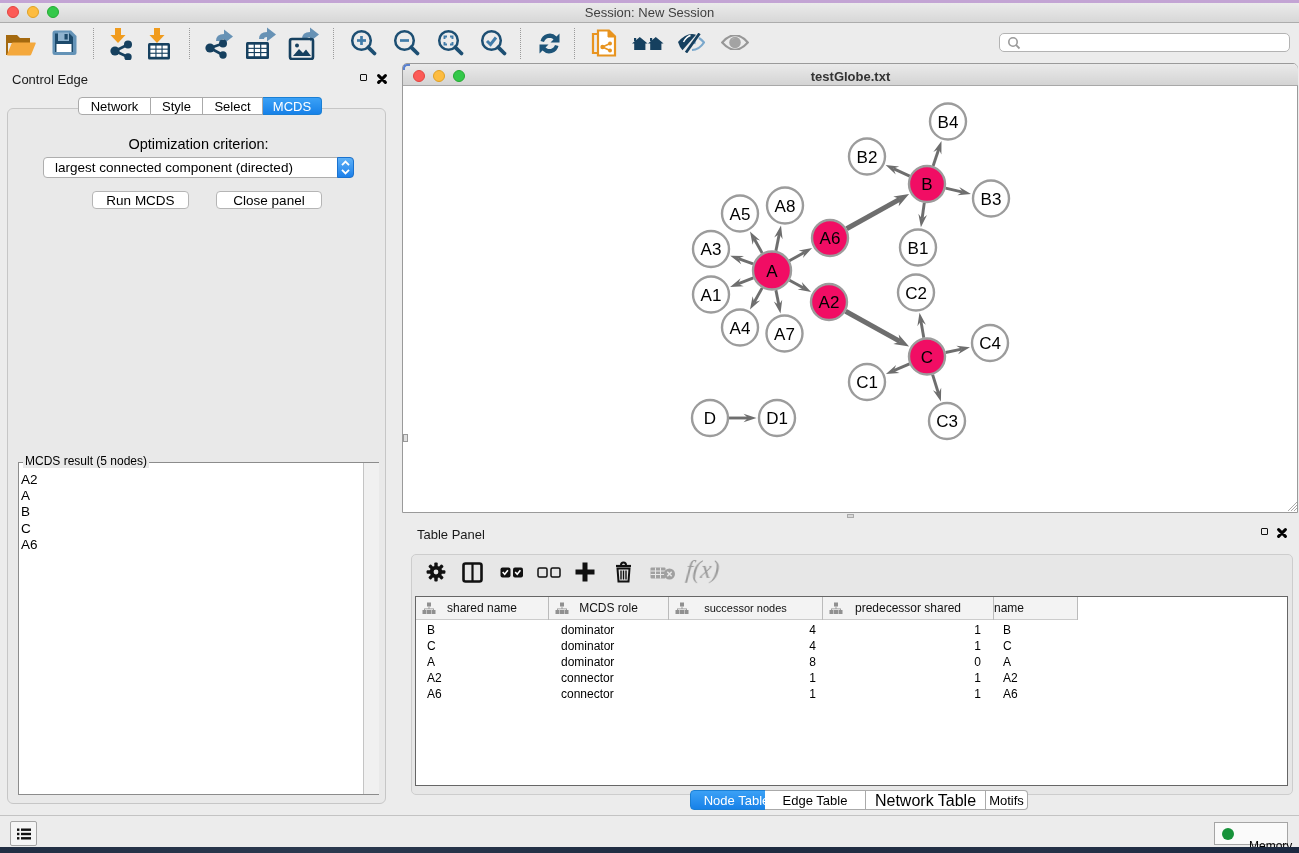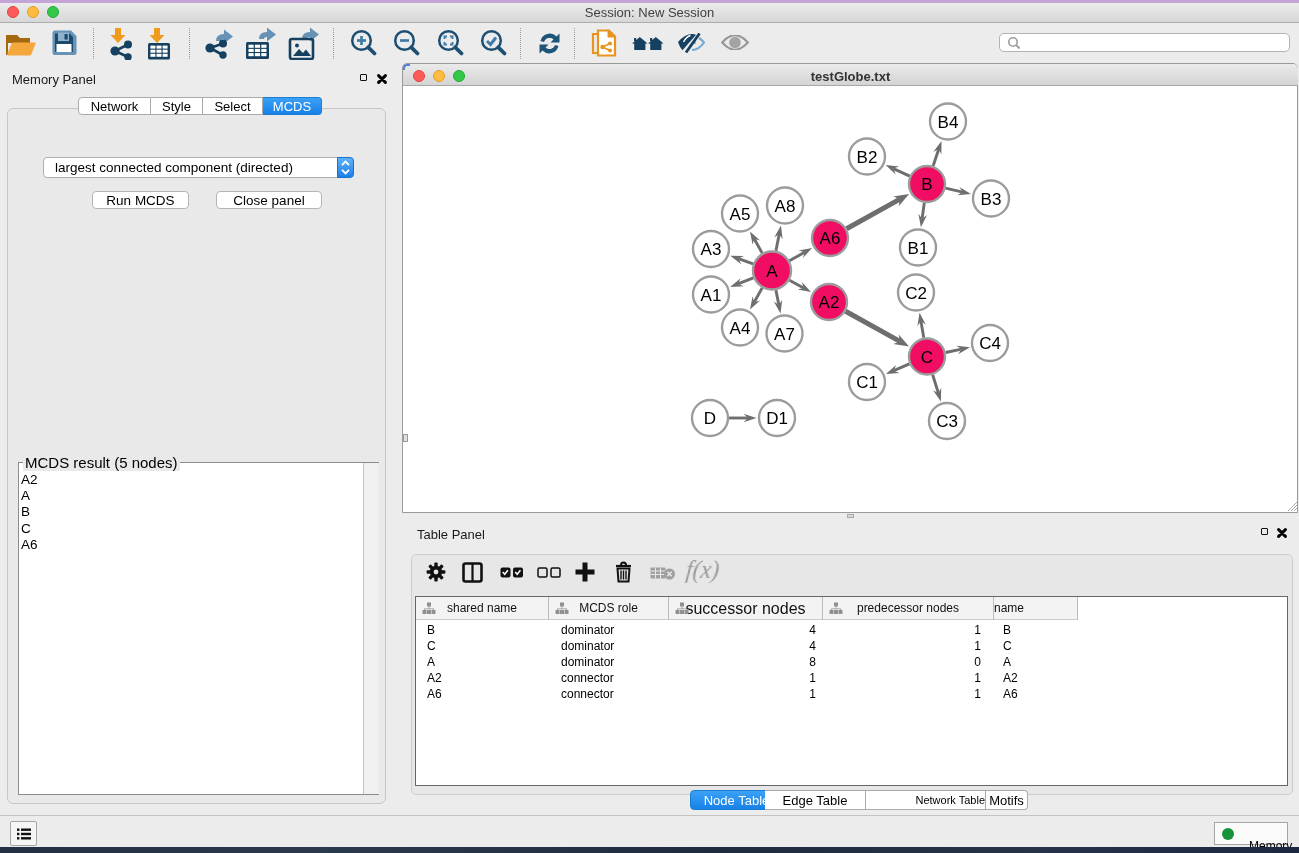--- a/index.html
+++ b/index.html
@@ -165,48 +165,49 @@
 </svg>
 
 <div class="abs" style="left:999px;top:9px;width:291px;height:19px;background:#fff;border:1px solid #b3b3b3;border-radius:5px;"></div>
 <svg class="abs" style="left:1007px;top:12px;" width="14" height="14" viewBox="0 0 14 14">
 <circle cx="6" cy="6" r="4.2" fill="none" stroke="#9a9a9a" stroke-width="1.6"></circle>
 <line x1="9.2" y1="9.2" x2="12.5" y2="12.5" stroke="#9a9a9a" stroke-width="1.8"></line>
 </svg>
 </div>
 
 <div id="leftpanel" class="abs" style="left:0;top:63px;width:391px;height:752px;">
-<div class="abs" style="left:12px;top:9px;font-size:13px;color:#1a1a1a;">Memory Panel</div>
+<div class="abs" style="left:12px;top:9px;font-size:13px;color:#1a1a1a;">Control Edge</div>
 <div class="abs" style="left:360px;top:11px;width:7px;height:7px;border:1.6px solid #111;border-radius:1px;"></div>
 <svg class="abs" style="left:377px;top:11px;" width="10" height="10" viewBox="0 0 10 10">
 <path d="M1.6,1.6 L8.4,8.4 M8.4,1.6 L1.6,8.4" stroke="#000" stroke-width="3" stroke-linecap="round"></path>
 </svg>
 
 <div class="abs" style="left:7px;top:45px;width:379px;height:696px;background:#e9e9e9;border:1px solid #c6c6c6;border-radius:6px;"></div>
 
 <div class="abs" style="left:78px;top:34px;width:73px;height:18px;background:#fff;border:1px solid #aaa;border-radius:4px 0 0 4px;font-size:13px;text-align:center;line-height:17px;color:#000;">Network</div>
 <div class="abs" style="left:151px;top:34px;width:52px;height:18px;background:#fff;border:1px solid #aaa;border-left:none;font-size:13px;text-align:center;line-height:17px;color:#000;">Style</div>
 <div class="abs" style="left:203px;top:34px;width:60px;height:18px;background:#fff;border:1px solid #aaa;border-left:none;font-size:13px;text-align:center;line-height:17px;color:#000;">Select</div>
 <div class="abs" style="left:263px;top:34px;width:59px;height:18px;background:linear-gradient(#3ba1f6,#1781e8);border:1px solid #1a7fd4;border-left:none;border-radius:0 4px 4px 0;font-size:13px;text-align:center;line-height:17px;color:#fff;">MCDS</div>
 
+<div class="abs" style="left:43px;top:73px;width:311px;text-align:center;font-size:14.5px;color:#000;">Optimization criterion:</div>
 
 <div class="abs" style="left:43px;top:94px;width:311px;height:21px;background:#fff;border:1px solid #aeaeae;border-radius:4px;"></div>
 <div class="abs" style="left:55px;top:97px;font-size:13.5px;color:#000;">largest connected component (directed)</div>
 <div class="abs" style="left:337px;top:94px;width:17px;height:21px;background:linear-gradient(#5fb1f7,#1c80ea);border-radius:0 4px 4px 0;border:1px solid #1a72cf;"></div>
 <svg class="abs" style="left:340px;top:97px;" width="11" height="15" viewBox="0 0 11 15">
 <path d="M2,5.2 L5.5,1.6 L9,5.2" fill="none" stroke="#fff" stroke-width="1.8"></path>
 <path d="M2,9.8 L5.5,13.4 L9,9.8" fill="none" stroke="#fff" stroke-width="1.8"></path>
 </svg>
 
 <div class="abs" style="left:92px;top:128px;width:97px;height:18px;background:#fff;border:1px solid #b5b5b5;border-radius:4px;font-size:13.5px;text-align:center;line-height:17px;color:#000;">Run MCDS</div>
 <div class="abs" style="left:216px;top:128px;width:106px;height:18px;background:#fff;border:1px solid #b5b5b5;border-radius:4px;font-size:13.5px;text-align:center;line-height:17px;color:#000;">Close panel</div>
 
 <div class="abs" style="left:18px;top:399px;width:361px;height:333px;background:#fff;border:1px solid #8c8c8c;"></div>
 <div class="abs" style="left:363px;top:400px;width:16px;height:331px;background:#f0f0f0;border-left:1px solid #c4c4c4;"></div>
-<div class="abs" style="left:23px;top:391px;font-size:15px;color:#000;background:#e9e9e9;padding:0 2px;">MCDS result (5 nodes)</div>
+<div class="abs" style="left:23px;top:391px;font-size:12px;color:#000;background:#e9e9e9;padding:0 2px;">MCDS result (5 nodes)</div>
 <div class="abs" style="left:21px;top:409px;font-size:13.5px;line-height:16.2px;color:#000;">A2<br>A<br>B<br>C<br>A6</div>
 </div>
 
 <div id="graphwin" class="abs" style="left:402px;top:63px;width:896px;height:450px;background:#fff;border:1px solid #9a9a9a;border-radius:5px 5px 0 0;">
 <div class="abs" style="left:0;top:0;width:895px;height:22px;background:linear-gradient(#eaeaea,#d4d4d4);border-bottom:1px solid #a8a8a8;border-radius:5px 5px 0 0;"></div>
 <div class="abs" style="left:10px;top:6px;width:12px;height:12px;border-radius:50%;background:#fc5b57;border:1px solid #e2443f;"></div>
 <div class="abs" style="left:30px;top:6px;width:12px;height:12px;border-radius:50%;background:#fdbc40;border:1px solid #dfa023;"></div>
 <div class="abs" style="left:50px;top:6px;width:12px;height:12px;border-radius:50%;background:#34c84a;border:1px solid #24a932;"></div>
 <div class="abs" style="left:0;top:5px;width:895px;text-align:center;font-size:13px;font-weight:bold;color:#333;">testGlobe.txt</div>
 <svg class="abs" style="left:0;top:23px;" width="895" height="426" viewBox="0 0 895 426">
@@ -359,22 +360,22 @@
 <circle cx="19.5" cy="8" r="5.5" fill="#a0a0a0"></circle>
 <path d="M17.3,5.8 l4.4,4.4 M21.7,5.8 l-4.4,4.4" stroke="#e7e7e7" stroke-width="1.5"></path>
 </svg>
 <div class="abs" style="left:283px;top:38px;font-family:'Liberation Serif',serif;font-style:italic;font-size:24px;color:#9b9b9b;transform:skewX(-6deg);">f(x)</div>
 
 <div class="abs" style="left:12px;top:77px;width:873px;height:190px;background:#fff;border:1px solid #666;"></div>
 <div id="thead" class="abs" style="left:13px;top:78px;width:662px;height:23px;background:#f3f3f3;border-bottom:1px solid #ccc;"></div>
 
 <div class="abs" style="left:13px;top:78px;width:133px;height:23px;border-right:1px solid #bbb;font-size:12px;text-align:center;line-height:23px;color:#111;">shared name</div>
 <div class="abs" style="left:146px;top:78px;width:120px;height:23px;border-right:1px solid #bbb;font-size:12px;text-align:center;line-height:23px;color:#111;">MCDS role</div>
-<div class="abs" style="left:266px;top:78px;width:154px;height:23px;border-right:1px solid #bbb;font-size:16px;text-align:center;line-height:23px;color:#111;">successor nodes</div>
-<div class="abs" style="left:420px;top:78px;width:171px;height:23px;border-right:1px solid #bbb;font-size:12px;text-align:center;line-height:23px;color:#111;">predecessor nodes</div>
+<div class="abs" style="left:266px;top:78px;width:154px;height:23px;border-right:1px solid #bbb;font-size:11px;text-align:center;line-height:23px;color:#111;">successor nodes</div>
+<div class="abs" style="left:420px;top:78px;width:171px;height:23px;border-right:1px solid #bbb;font-size:12px;text-align:center;line-height:23px;color:#111;">predecessor shared</div>
 <div class="abs" style="left:591px;top:78px;width:84px;height:23px;border-right:1px solid #bbb;font-size:12px;line-height:23px;color:#111;">name</div>
 
 <svg class="abs" style="left:19px;top:83px;" width="14" height="13" viewBox="0 0 14 13">
       <g fill="#909090">
         <rect x="5" y="0.5" width="4" height="4"></rect>
         <rect x="0.5" y="8" width="4" height="4"></rect>
         <rect x="5" y="8" width="4" height="4"></rect>
         <rect x="9.5" y="8" width="4" height="4"></rect>
         <path d="M6.6,4.5 h0.8 v2 h4.5 v1.5 h-0.8 v-0.7 h-8.2 v0.7 h-0.8 v-1.5 h4.5 z"></path>
       </g>
@@ -408,21 +409,21 @@
     </svg>
 
 <div class="abs" style="left:24px;top:103px;font-size:12px;line-height:16.1px;color:#000;">B<br>C<br>A<br>A2<br>A6</div>
 <div class="abs" style="left:158px;top:103px;font-size:12px;line-height:16.1px;color:#000;">dominator<br>dominator<br>dominator<br>connector<br>connector</div>
 <div class="abs" style="left:300px;top:103px;width:113px;text-align:right;font-size:12px;line-height:16.1px;color:#000;">4<br>4<br>8<br>1<br>1</div>
 <div class="abs" style="left:460px;top:103px;width:118px;text-align:right;font-size:12px;line-height:16.1px;color:#000;">1<br>1<br>0<br>1<br>1</div>
 <div class="abs" style="left:600px;top:103px;font-size:12px;line-height:16.1px;color:#000;">B<br>C<br>A<br>A2<br>A6</div>
 
 <div class="abs" style="left:287px;top:271px;width:93px;height:20px;background:linear-gradient(#3ba1f6,#1781e8);border:1px solid #1a7fd4;border-radius:4px 0 0 4px;font-size:13px;text-align:center;line-height:19px;color:#fff;">Node Table</div>
 <div class="abs" style="left:362px;top:271px;width:101px;height:20px;background:#fff;border:1px solid #aaa;border-left:none;font-size:13px;text-align:center;line-height:19px;color:#000;">Edge Table</div>
-<div class="abs" style="left:463px;top:271px;width:120px;height:20px;background:#fff;border:1px solid #aaa;border-left:none;font-size:11px;text-align:right;line-height:19px;color:#000;">Network Table</div>
+<div class="abs" style="left:463px;top:271px;width:120px;height:20px;background:#fff;border:1px solid #aaa;border-left:none;font-size:16px;text-align:center;line-height:19px;color:#000;">Network Table</div>
 <div class="abs" style="left:583px;top:271px;width:42px;height:20px;background:#fff;border:1px solid #aaa;border-left:none;border-radius:0 4px 4px 0;font-size:13px;text-align:center;line-height:19px;color:#000;">Motifs</div>
 </div>
 
 <div class="abs" style="left:0;top:815px;width:1299px;height:1px;background:#c3c3c3;"></div>
 <div id="statusbar" class="abs" style="left:0;top:816px;width:1299px;height:31px;">
 <div class="abs" style="left:10px;top:5px;width:27px;height:25px;background:#f5f5f5;border:1px solid #a5a5a5;border-radius:2px;"></div>
 <svg class="abs" style="left:17px;top:12px;" width="14" height="12" viewBox="0 0 14 12">
 <g fill="#111">
         <rect x="0" y="0.5" width="2.4" height="2.4"></rect>
         <rect x="0" y="4.8" width="2.4" height="2.4"></rect>

